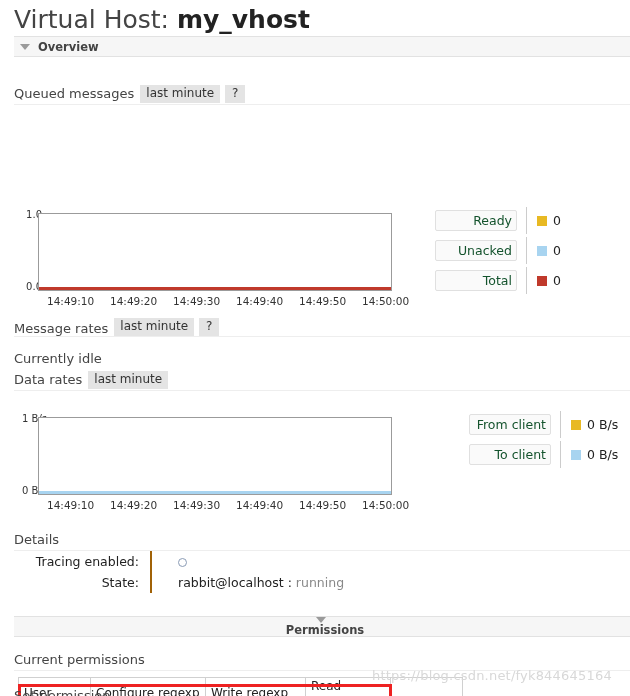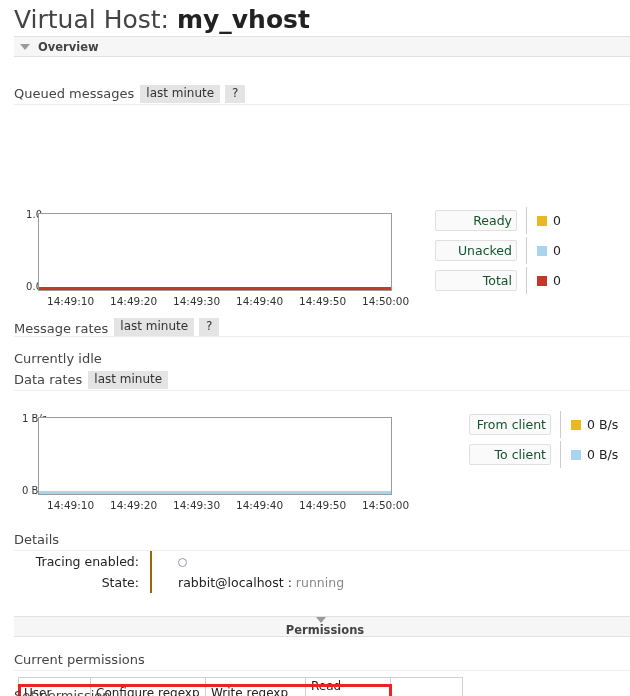--- a/index.html
+++ b/index.html
@@ -392,14 +392,15 @@
       </thead>
 
     </table>
 
     <div class="red-box" style="left:0px; top:7px; width:374px; height:50px;"></div>
 
   </div>
 
   <div class="set-perm" style="top:688px;">Set permission</div>
 
+  <div class="watermark" style="left:372px; top:668px;">https://blog.csdn.net/fyk844645164</div>
 
 </div>
 
 </body></html>

